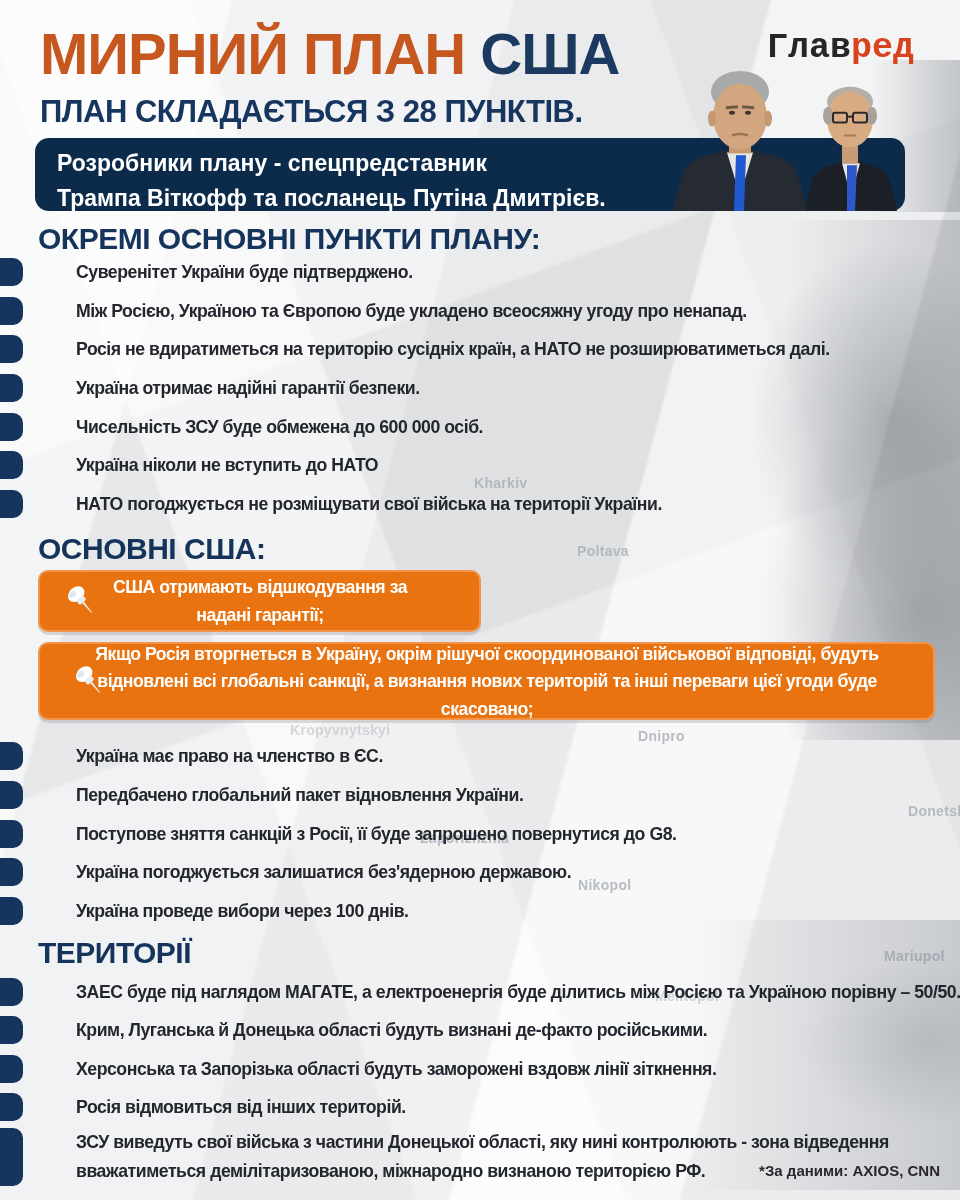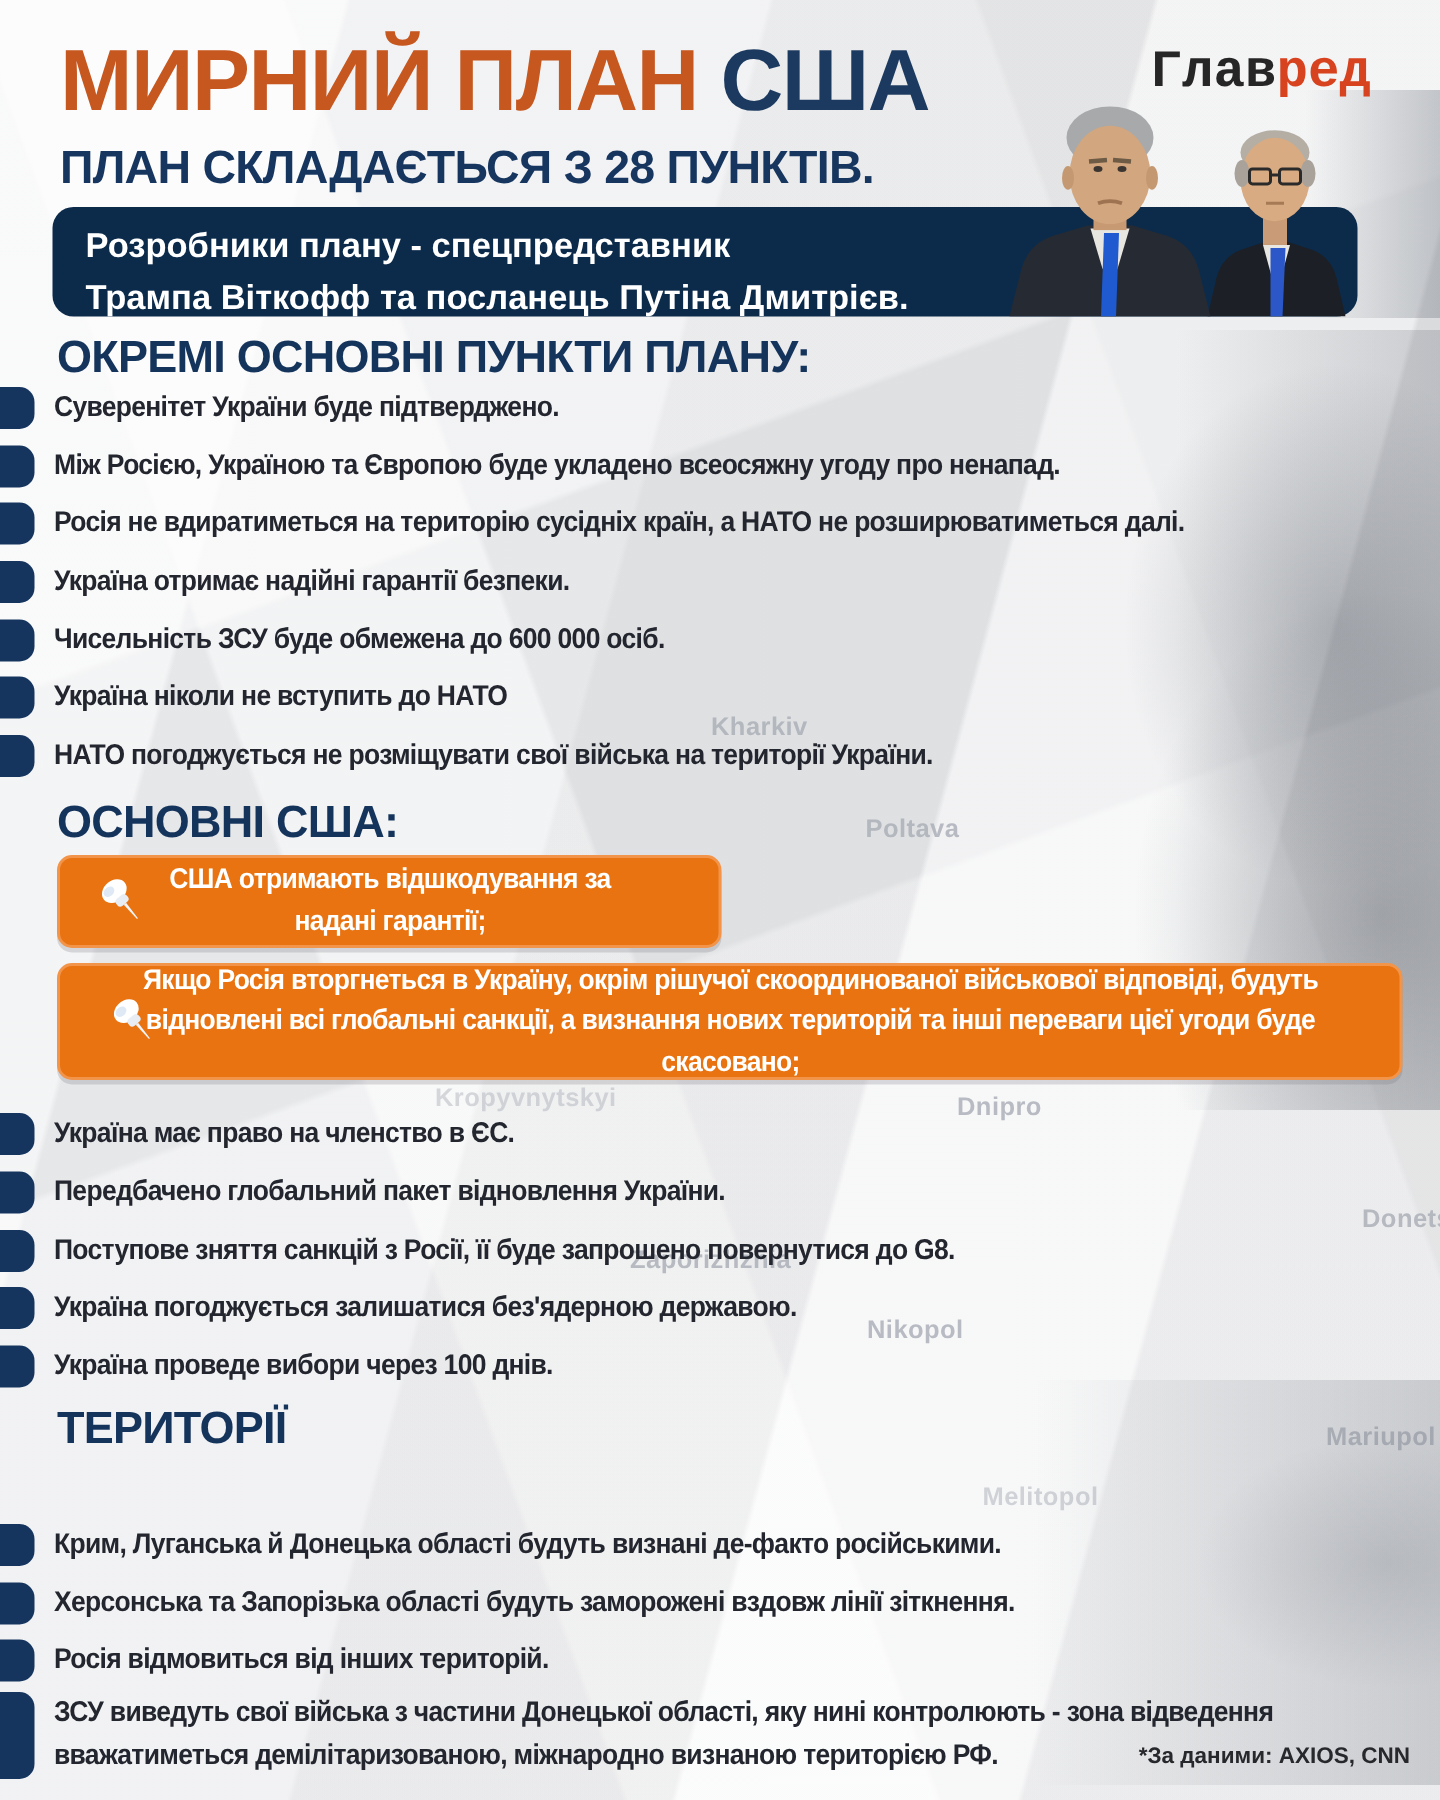--- a/index.html
+++ b/index.html
@@ -16,40 +16,40 @@
   #soldier-shade{left:640px;top:220px;width:320px;height:520px;pointer-events:none;
     background:
       radial-gradient(ellipse 200px 250px at 78% 38%, rgba(90,95,105,.34), rgba(90,95,105,0) 70%),
       radial-gradient(ellipse 230px 300px at 88% 75%, rgba(60,65,75,.30), rgba(60,65,75,0) 72%),
       linear-gradient(to left, rgba(110,116,126,.28), rgba(110,116,126,0) 55%);}
   #terrain-shade{left:600px;top:920px;width:360px;height:270px;pointer-events:none;
     background:linear-gradient(to left, rgba(120,126,136,.30), rgba(120,126,136,0) 75%),
       radial-gradient(ellipse 180px 120px at 90% 45%, rgba(100,106,116,.22), rgba(100,106,116,0) 70%);}
   #photo-backdrop{left:870px;top:60px;width:90px;height:152px;pointer-events:none;
     background:linear-gradient(to left, rgba(120,126,136,.40), rgba(120,126,136,0));}
-  .maplabel{position:absolute;color:#a9adb6;font-size:17px;font-weight:700;letter-spacing:.3px;opacity:.8;white-space:nowrap;}
+  .maplabel{position:absolute;color:#a9adb6;font-size:14px;font-weight:700;letter-spacing:.3px;opacity:.8;white-space:nowrap;}
 
   
   #title{left:40px;top:24px;font-size:58px;font-weight:900;letter-spacing:-1px;line-height:1.05;white-space:nowrap;}
   #title .t-orange{color:#c6571f;}
   #title .t-navy{color:#1c3a5f;}
   #subtitle{left:40px;top:94px;font-size:31px;font-weight:900;letter-spacing:-.5px;color:#16365f;white-space:nowrap;}
   #logo{left:767px;top:28px;font-family:Liberation Mono, monospace;font-size:35px;font-weight:700;white-space:nowrap;}
   #logo .l-black{color:#262626;}
   #logo .l-red{color:#d8431f;}
 
   #dev-box{left:35px;top:138px;width:870px;height:73px;background:#0c2b4b;border-radius:14px;
     color:#fff;font-size:23px;font-weight:700;line-height:1.5;padding:8px 0 0 22px;box-sizing:border-box;}
   #officials{left:645px;top:62px;width:262px;height:149px;}
 
   
   .heading{position:absolute;left:38px;color:#15345c;font-size:30px;font-weight:900;letter-spacing:-.5px;white-space:nowrap;}
 
   
-  .bullet{position:absolute;left:0;right:0;height:28px;display:flex;align-items:center;}
+  .bullet{position:absolute;left:0;right:0;height:28px;display:flex;align-items:center;gap:40px;}
   .pill{flex:none;width:23px;height:28px;background:#15355e;border-radius:0 10px 10px 0;margin-right:13px;}
   .b-text{display:inline-block;font-size:19px;font-weight:700;letter-spacing:-.5px;color:#23262e;white-space:nowrap;
     transform:scaleX(.93);transform-origin:0 50%;}
   .bullet.two-line{height:58px;align-items:stretch;}
   .bullet.two-line .pill{height:58px;}
   .bullet.two-line .b-text{white-space:normal;width:960px;line-height:1.5;transform-origin:0 0;}
 
   
   .card{position:absolute;background:#e87310;border:2px solid #f2944a;border-radius:10px;box-sizing:border-box;
     box-shadow:0 3px 0 rgba(120,120,130,.25);display:flex;align-items:center;justify-content:center;}
@@ -203,20 +203,24 @@
       <span class="pill"></span>
       <span class="b-text">Україна погоджується залишатися без'ядерною державою.</span>
     </div>
   <div class="bullet" style="top:897px;">
       <span class="pill"></span>
       <span class="b-text">Україна проведе вибори через 100 днів.</span>
     </div>
 
   <div class="heading" style="top:936px;">ТЕРИТОРІЇ</div>
 
+  <div class="bullet" style="top:978px;">
+      <span class="pill"></span>
+      <span class="b-text">ЗАЕС буде під наглядом МАГАТЕ, а електроенергія буде ділитись між Росією та Україною порівну – 50/50.</span>
+    </div>
   <div class="bullet" style="top:1016px;">
       <span class="pill"></span>
       <span class="b-text">Крим, Луганська й Донецька області будуть визнані де-факто російськими.</span>
     </div>
   <div class="bullet" style="top:1055px;">
       <span class="pill"></span>
       <span class="b-text">Херсонська та Запорізька області будуть заморожені вздовж лінії зіткнення.</span>
     </div>
   <div class="bullet" style="top:1093px;">
       <span class="pill"></span>

